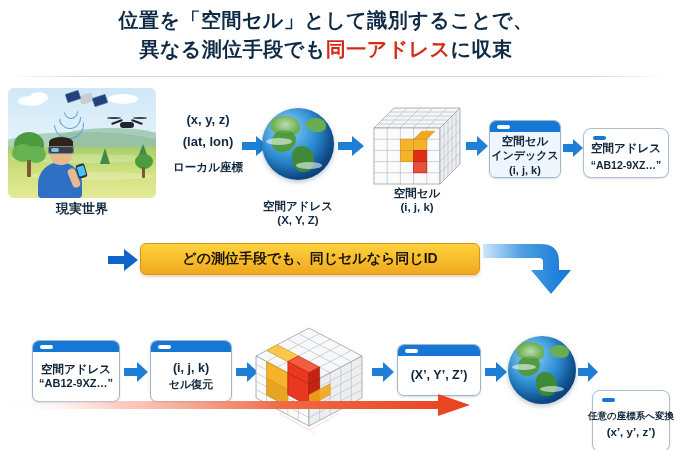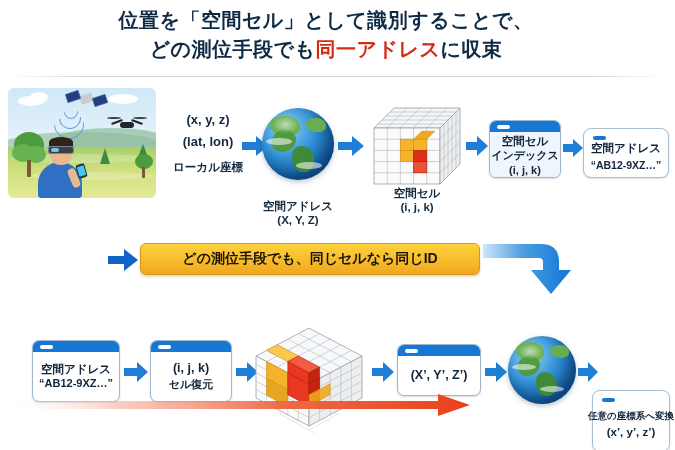--- a/index.html
+++ b/index.html
@@ -130,21 +130,21 @@
   
   #iso-cube{left:250px;top:322px;width:118px;height:118px;}
 </style>
 </head>
 <body>
 
 <div class="stage">
 
   <div class="abs" id="title-block">
     <div class="title-line">位置を「空間セル」として識別することで、</div>
-    <div class="title-line"><span>どの測位手段でも</span><span class="t-red">同一アドレス</span><span>に収束</span></div>
+    <div class="title-line"><span>異なる測位手段でも</span><span class="t-red">同一アドレス</span><span>に収束</span></div>
   </div>
   <div class="abs" id="title-rule"></div>
 
   <div class="abs" id="scene-real">
     <div class="sky"></div>
     <div class="hills"></div>
     <div class="hills2"></div>
     <div class="field"></div>
     <div class="field-stripe" style="left:2px;top:66px;width:140px;height:9px;"></div>
     <div class="field-stripe" style="left:20px;top:84px;width:128px;height:8px;"></div>
@@ -181,20 +181,21 @@
 
     <div class="body-shirt" style="left:30px;top:74px;width:44px;height:36px;"></div>
     <div class="person-head" style="left:42px;top:52px;width:22px;height:25px;"></div>
     <div class="person-hair" style="left:41px;top:49px;width:24px;height:11px;"></div>
     <div class="visor" style="left:40px;top:58px;width:26px;height:8px;"></div>
     <div class="visor-glow" style="left:43px;top:60px;width:8px;height:4px;"></div>
     <div class="arm" style="left:62px;top:80px;width:8px;height:20px;transform:rotate(-22deg);"></div>
     <div class="phone" style="left:69px;top:76px;width:9px;height:14px;transform:rotate(-16deg);"></div>
     <div class="phone-scr" style="left:70px;top:78px;width:7px;height:10px;transform:rotate(-16deg);"></div>
   </div>
+  <div class="abs lbl lbl-lg" style="left:8px;top:200px;width:148px;">現実世界</div>
 
   <div class="abs" style="left:162px;top:112px;width:92px;text-align:center;">
     <div class="lbl lbl-lg" style="margin-bottom:7px;">(x, y, z)</div>
     <div class="lbl lbl-lg" style="margin-bottom:11px;">(lat, lon)</div>
     <div class="lbl lbl-md">ローカル座標</div>
   </div>
 
   <div class="arrow-r" style="left:242px;top:136px;">
     <svg width="26" height="20" viewBox="0 0 26 20">
         <path d="M0 6 L14 6 L14 0 L26 10 L14 20 L14 14 L0 14 Z" fill="#1f7fd6"></path>

